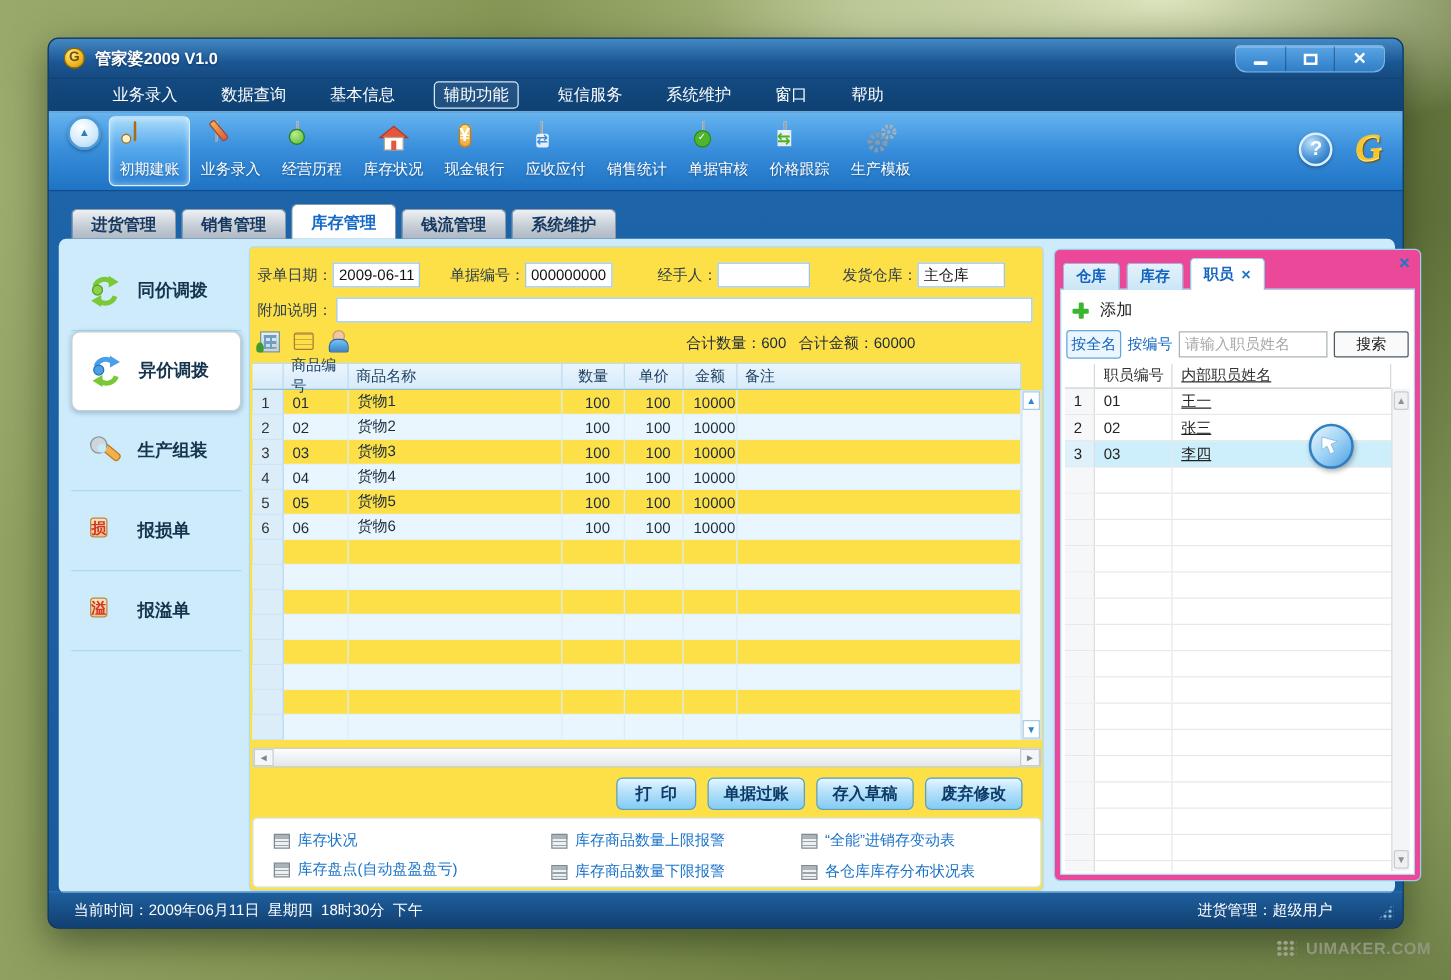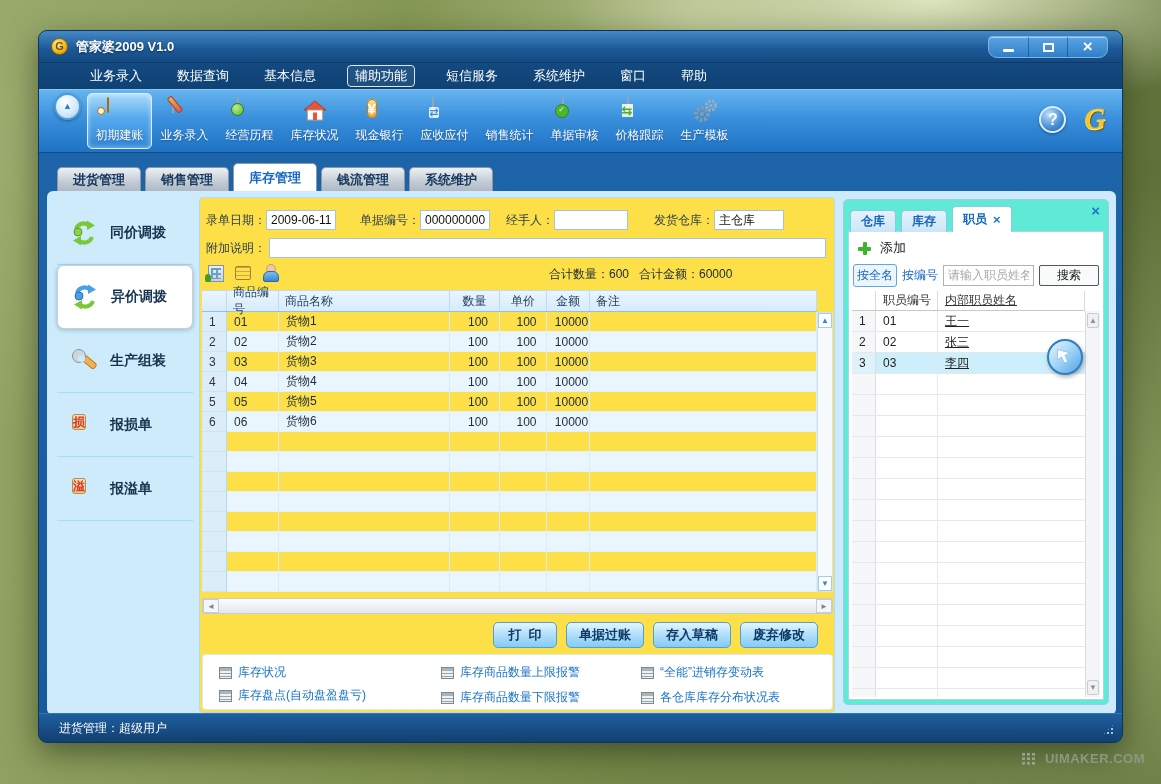--- a/index.html
+++ b/index.html
@@ -200,22 +200,22 @@
 
 .links-box { position:absolute; left:2px; top:456px; width:631px; height:56px;
   border:1px solid #d8e9f4; border-radius:4px; background:#fff; }
 .rlink { position:absolute; display:flex; gap:6px; align-items:center;
   color:#1a73c8; font-size:12px; white-space:nowrap; }
 .ic-report { width:13px; height:12px; border:1px solid #7e8890; flex:0 0 13px;
   background:linear-gradient(#aab4ba,#aab4ba) 0 0/13px 3px no-repeat,
              repeating-linear-gradient(180deg,#eef1f2 0 2px,#9aa4ab 2px 3px); }
 
 
-.right-panel { position:absolute; left:796px; top:8px; width:266px; height:506px;
-  background:#5eead4; border:1px solid #9fcbe8; border-radius:5px; }
+.right-panel { position:absolute; left:796px; top:8px; width:294px; height:506px;
+  background:#ec4899; border:1px solid #9fcbe8; border-radius:5px; }
 .rp-close { position:absolute; right:8px; top:2px; color:#1e78c8; font-weight:bold;
   font-size:15px; z-index:3; }
 .rp-close::before { content:"×"; }
 .rp-tabs { position:absolute; left:6px; top:6px; height:26px; display:flex; gap:5px;
   align-items:flex-end; z-index:2; }
 .rtab { height:22px; line-height:20px; padding:0 10px; border-radius:4px 4px 0 0;
   background:linear-gradient(#e4f2fb,#cbe6f7); border:1px solid #8fc6e8; border-bottom:none;
   color:#1565c0; font-size:12px; font-weight:bold; }
 .rtab.active { height:26px; background:#fff; display:flex; gap:6px; align-items:center;
   line-height:normal; }
@@ -431,21 +431,21 @@
           <span class="side-label">报溢单</span>
         </div>
       </div>
 
       <div class="main-panel">
         <div class="f-row1">
           <span class="f-label">录单日期：</span>
           <input class="fi" style="width: 70px;" value="2009-06-11">
           <span class="f-label" style="margin-left:24px;">单据编号：</span>
           <input class="fi" style="width: 70px;" value="0000000001">
-          <span class="f-label" style="margin-left:16px;">经手人：</span>
+          <span class="f-label" style="margin-left:36px;">经手人：</span>
           <input class="fi" style="width: 74px;" value="">
           <span class="f-label" style="margin-left:26px;">发货仓库：</span>
           <input class="fi" style="width: 70px;" value="主仓库">
         </div>
         <div class="f-row2">
           <span class="f-label">附加说明：</span>
           <input class="fi" style="flex: 1 1 0%; margin-left: 3px;" value="">
         </div>
         <div class="tools-row">
           <span class="ic-building"></span>
@@ -780,20 +780,21 @@
             <circle cx="19" cy="19" r="17" fill="url(#cg)" stroke="#2f7fc2" stroke-width="2"></circle>
             <path d="M11.5 11.5 L24 15 L18.8 17.4 L21.6 23.6 L18.3 25.1 L15.6 18.9 L11.5 21.8 Z" fill="#fff" stroke="#7ab0d8" stroke-width="0.6"></path>
           </svg>
         </span>
       </div>
 
     </div>
   </div>
 
   <div class="statusbar">
+    <span>当前时间：2009年06月11日  星期四  18时30分  下午</span>
     <span>进货管理：超级用户</span>
     <span class="grip"></span>
   </div>
 </div>
 
 <div class="watermark">
   <span class="wm-logo"></span>
   <span>UIMAKER.COM</span>
 </div>
 

